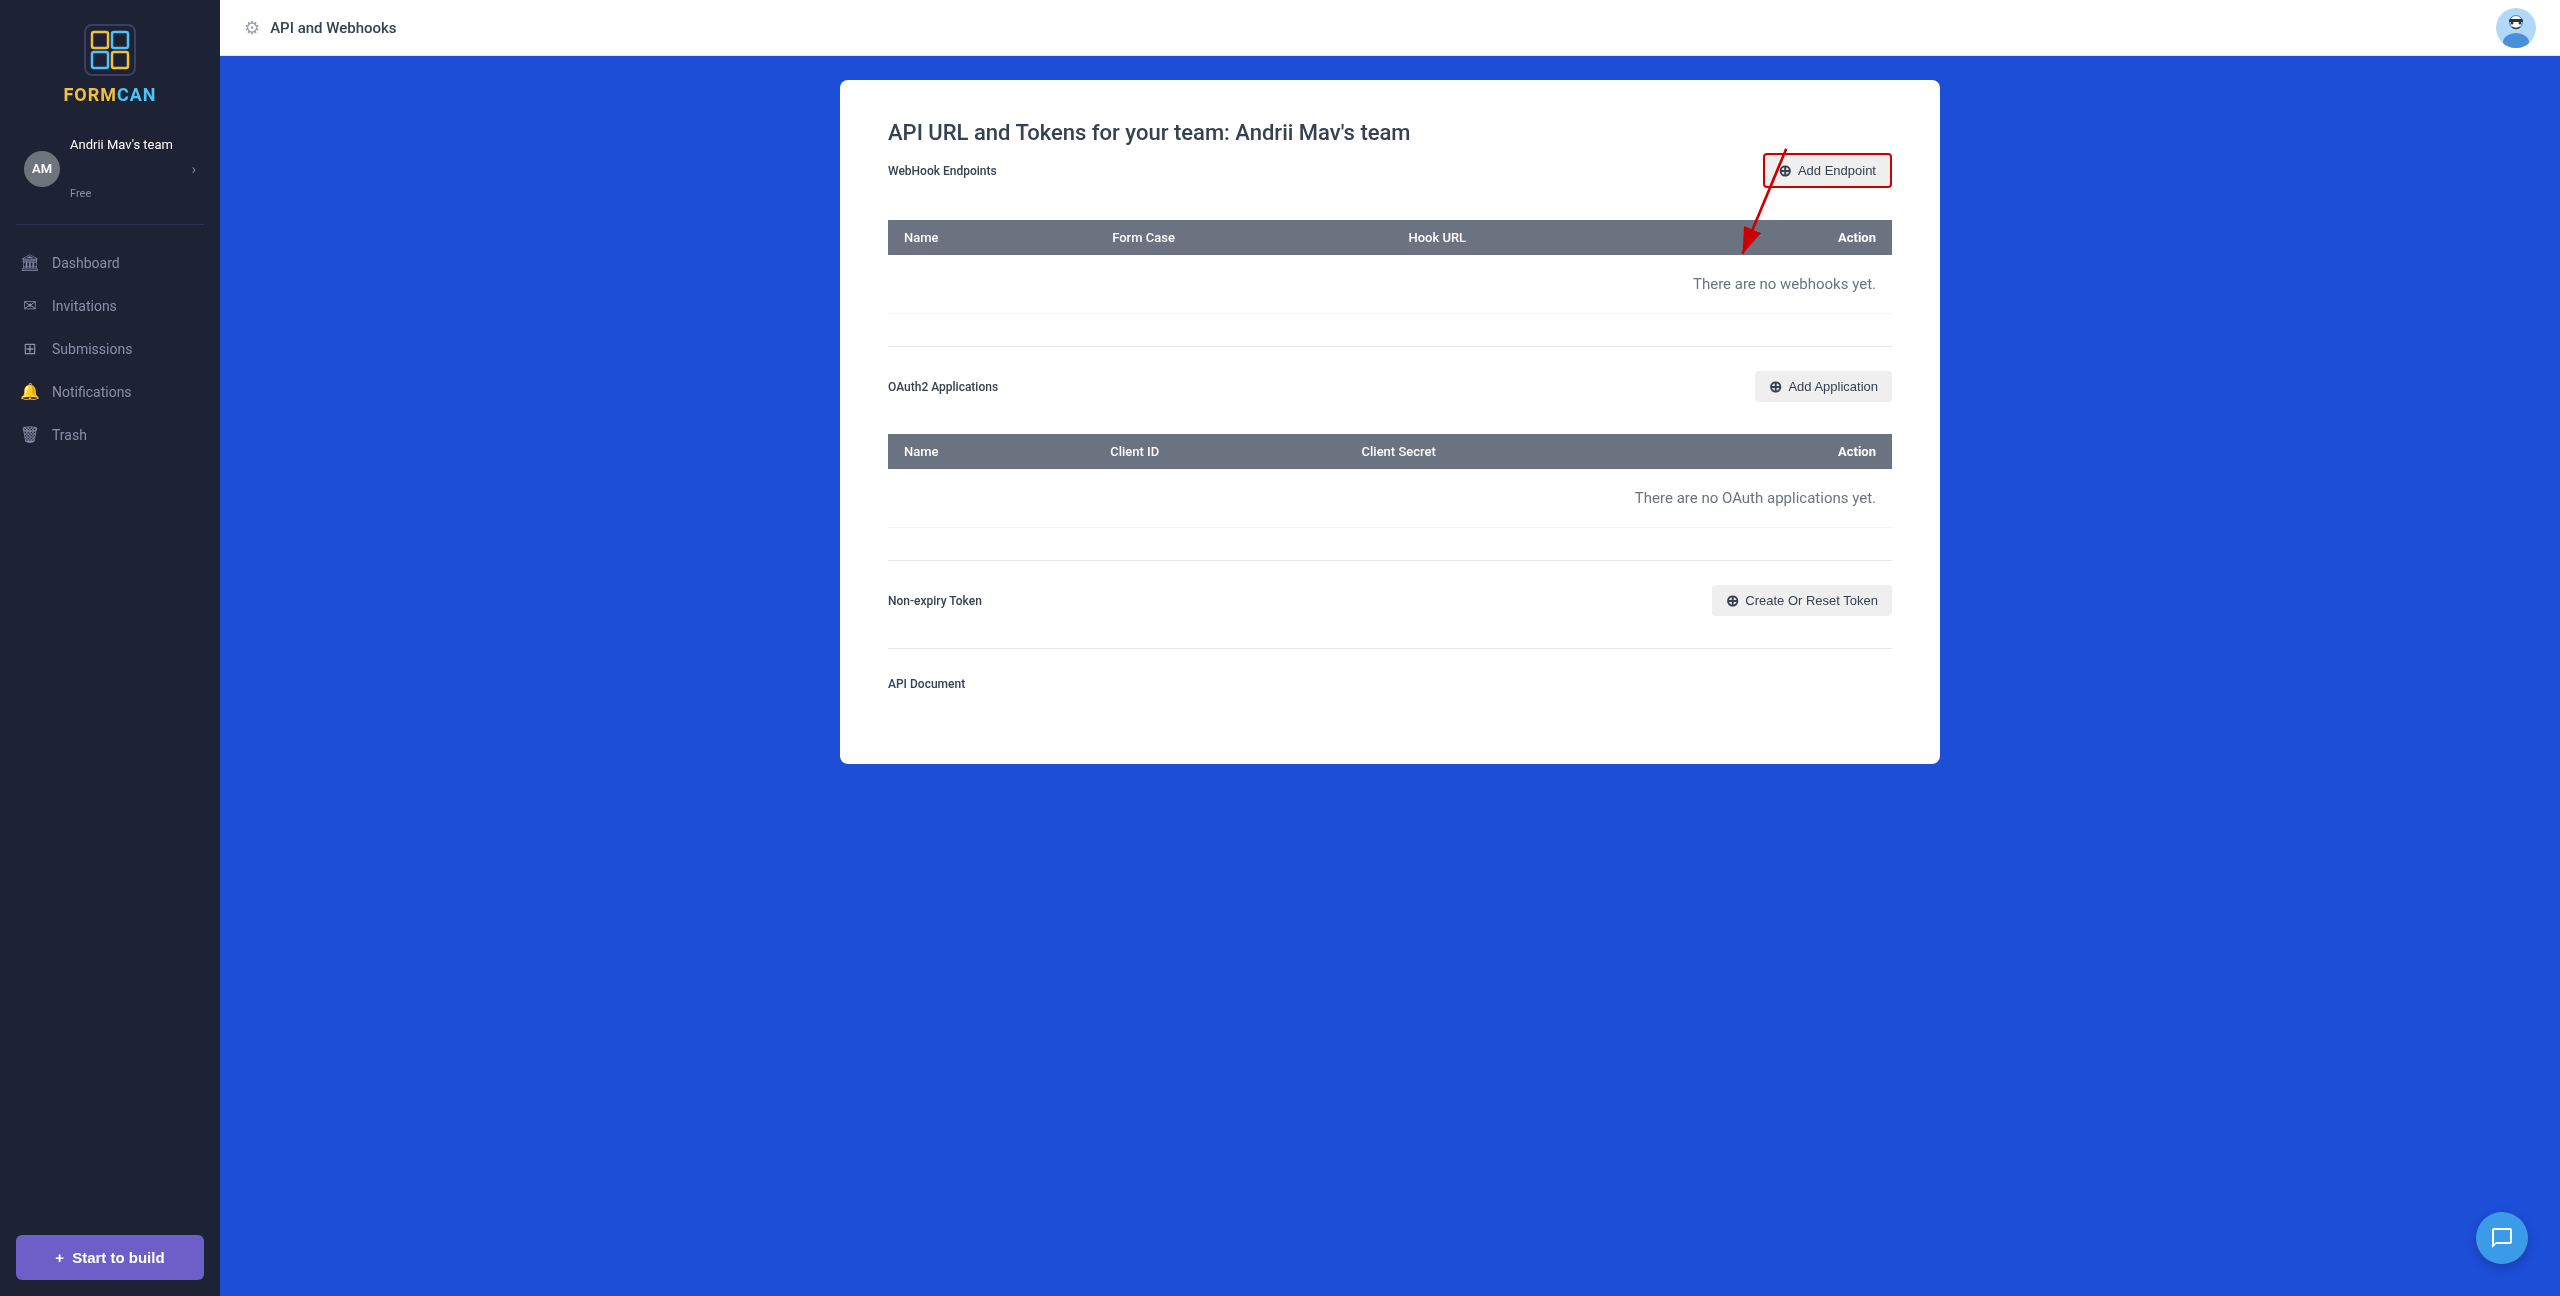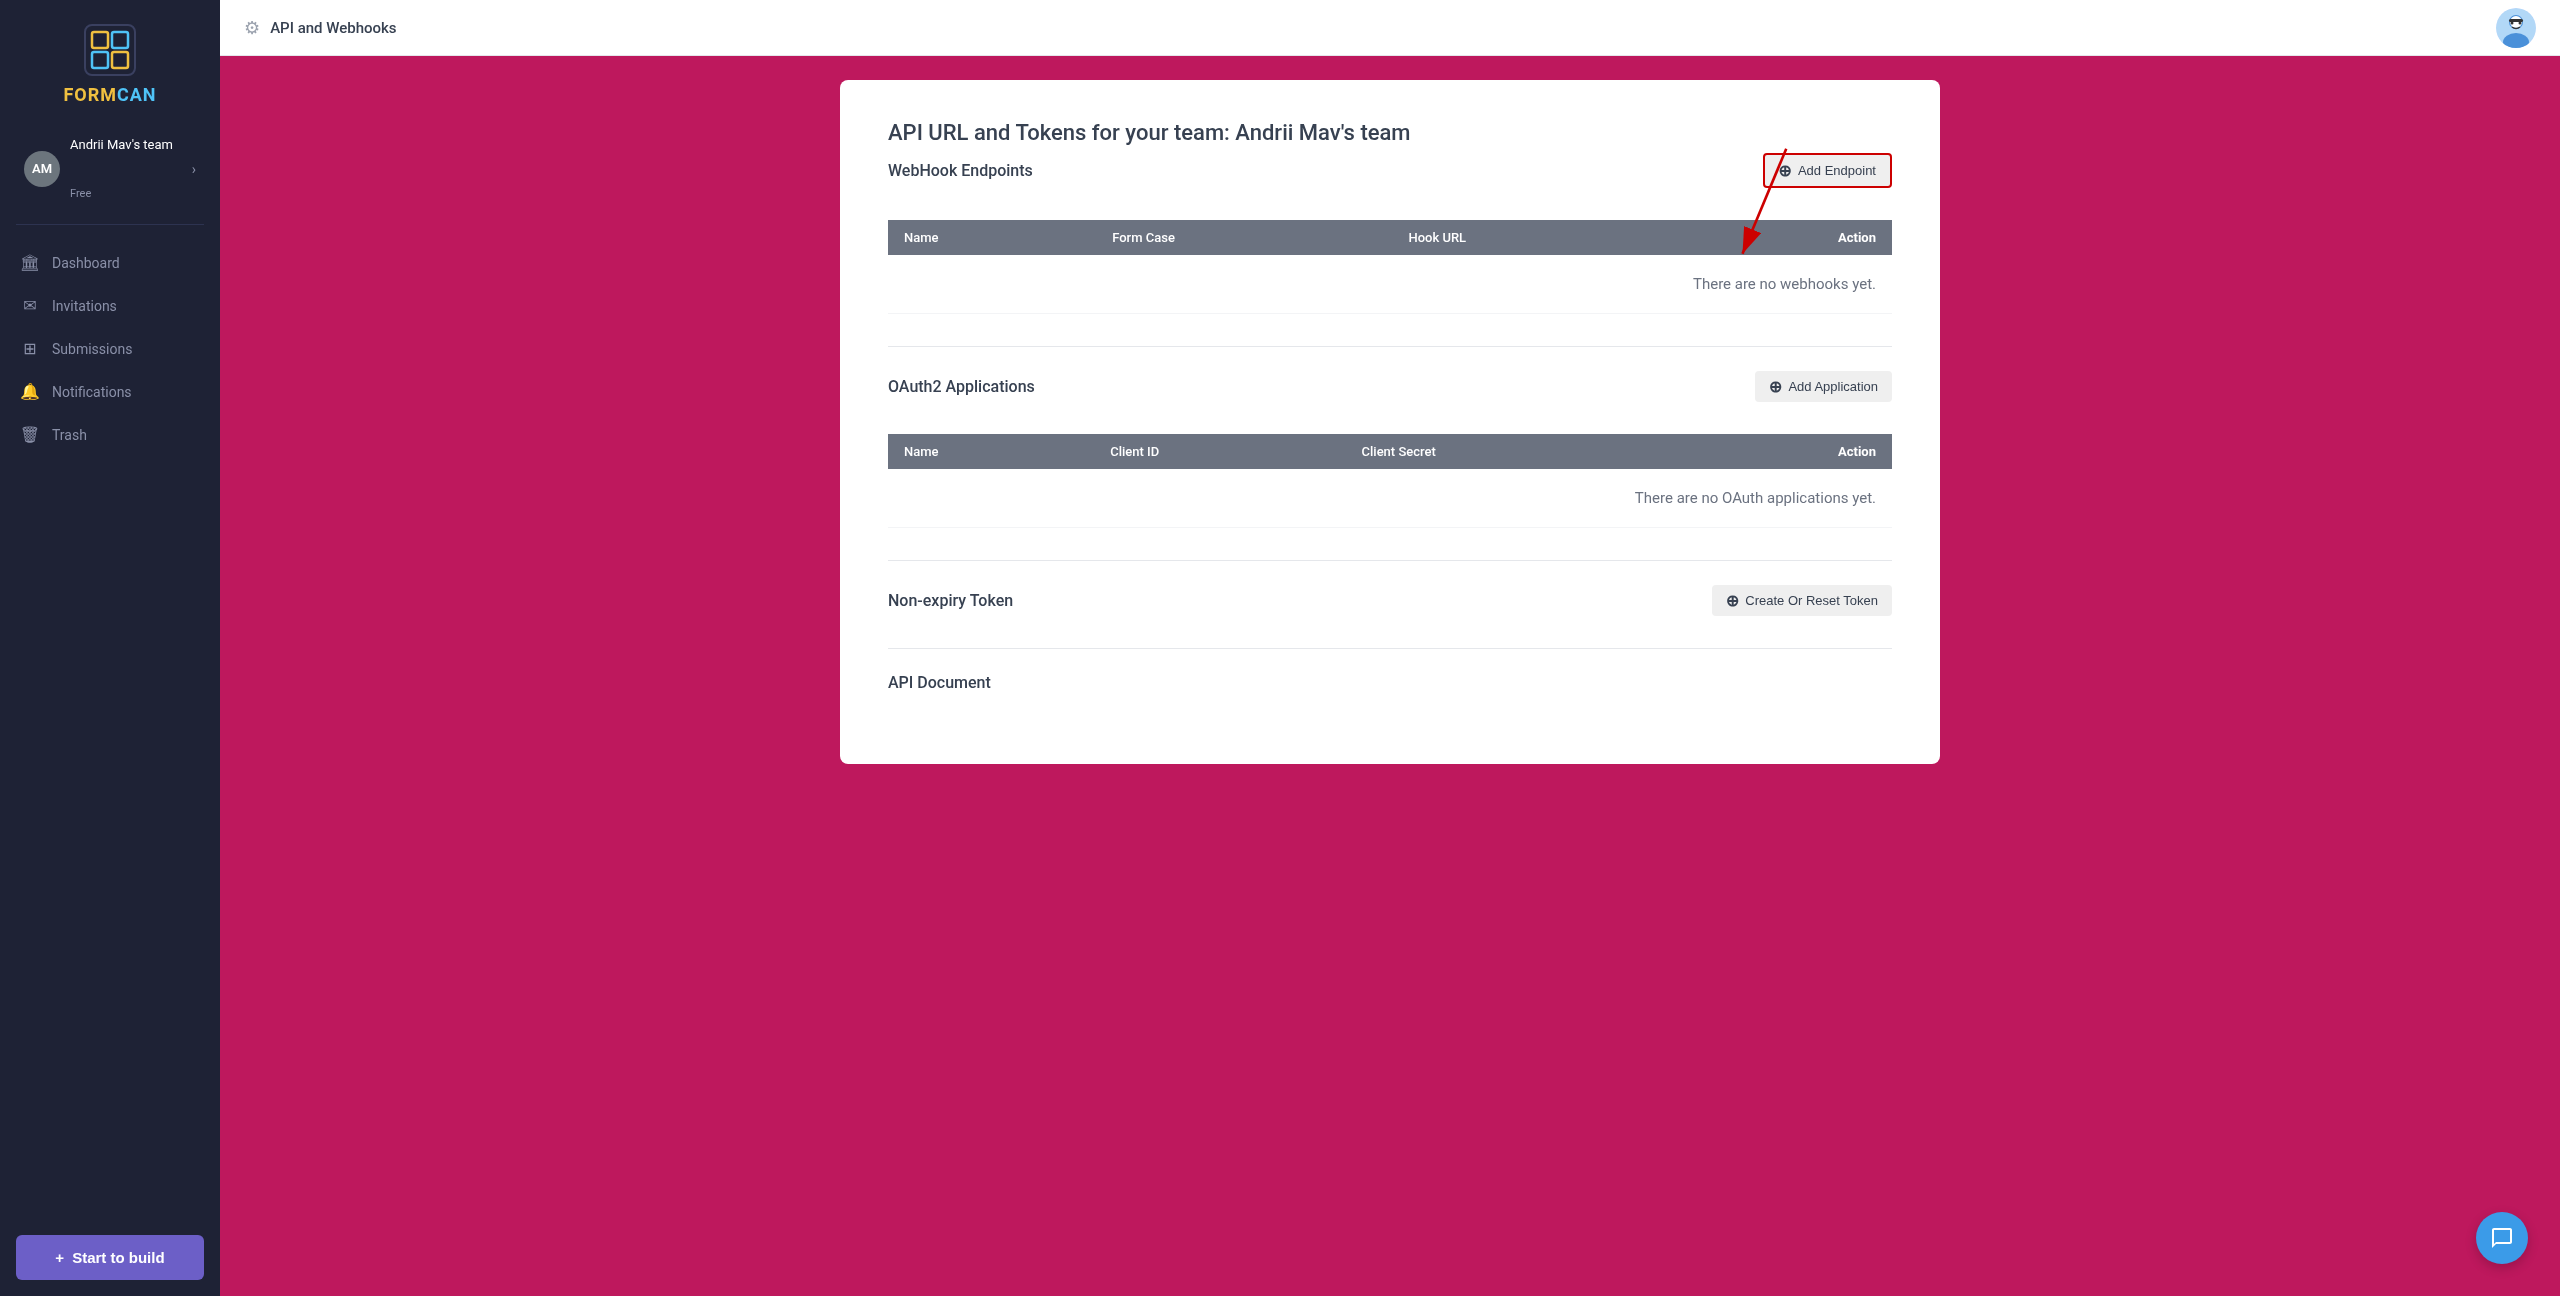--- a/index.html
+++ b/index.html
@@ -138,21 +138,21 @@
       display: flex;
       align-items: center;
       justify-content: center;
       overflow: hidden;
     }
 
     
     .content {
       flex: 1;
       overflow-y: auto;
-      background: #be185d;
+      background: #1d4ed8;
       padding: 24px;
     }
     .content-card {
       background: #ffffff;
       border-radius: 8px;
       padding: 40px 48px;
       max-width: 1100px;
       margin: 0 auto;
       position: relative;
     }
@@ -171,21 +171,21 @@
 
     
     .section { margin-bottom: 32px; }
     .section-header {
       display: flex;
       align-items: center;
       justify-content: space-between;
       margin-bottom: 12px;
     }
     .section-title {
-      font-size: 16px;
+      font-size: 12px;
       font-weight: 500;
       color: #374151;
     }
     .section-action {
       display: flex;
       align-items: center;
       gap: 6px;
       color: #374151;
       font-size: 13px;
       cursor: pointer;

